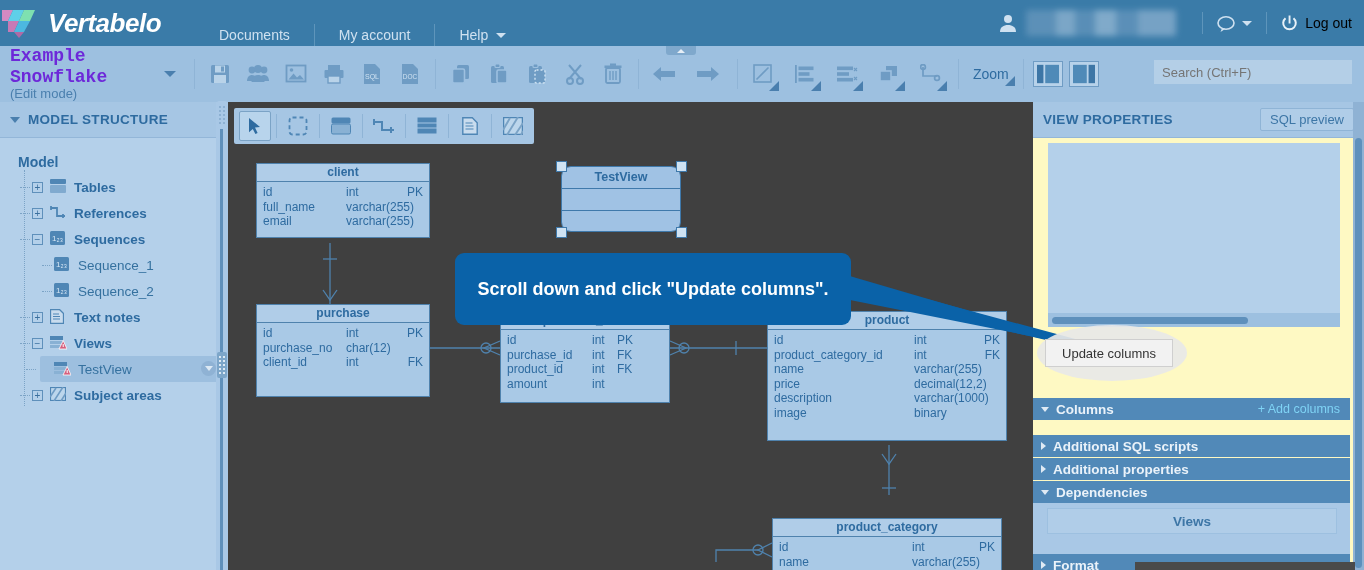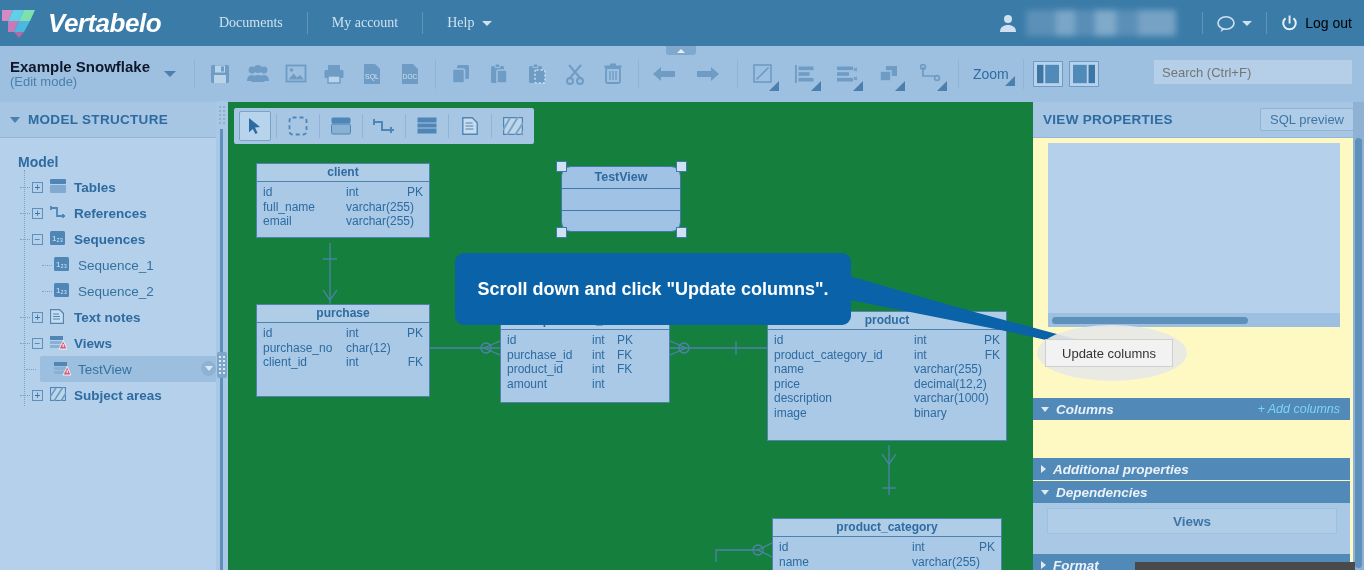--- a/index.html
+++ b/index.html
@@ -15,21 +15,21 @@
 
   
   .topbar{
     position:absolute; left:0; top:0; width:1364px; height:46px;
     background:#3a7ba8;
     display:flex; align-items:center;
   }
   .brand{ display:flex; align-items:flex-end; width:195px; }
   .brand-logo{ width:40px; height:32px; position:relative; margin-right:8px; }
   .brand-name{ font-size:26px; font-style:italic; font-weight:bold; color:#ffffff; letter-spacing:-.5px; }
-  .topnav{ display:flex; align-items:center; height:46px;font-family:Liberation Serif, serif; }
+  .topnav{ display:flex; align-items:flex-end; height:46px; }
   .topnav a{
     color:#cfe1f0; font-size:14px; padding:0 24px; height:22px; line-height:22px;
     text-decoration:none; border-right:1px solid #5e95bb; display:flex; align-items:center;
   }
   .topnav a:last-child{ border-right:none; }
   .caret-d{ display:inline-block; width:0;height:0;border-left:5px solid transparent;border-right:5px solid transparent;border-top:5px solid #cfe1f0; margin-left:8px; }
   .topright{ position:absolute; right:0; top:0; height:46px; display:flex; align-items:center; padding-right:12px; }
   .user-icon{ width:20px;height:20px; margin-right:8px; position:relative; }
   .user-blur{ width:150px; height:26px; margin-right:12px;
     background:
@@ -41,21 +41,21 @@
   .power-ico{ width:16px;height:16px; position:relative; margin-right:8px;}
   .logout{ color:#000000; font-size:14px; }
 
   
   .toolbar{
     position:absolute; left:0; top:46px; width:1364px; height:56px;
     background:#9dc0e0;
     display:flex; align-items:center;
   }
   .docname{ width:160px; padding-left:10px; line-height:1.15; }
-  .docname .t1{ color:#0f172a; font-size:15px; font-weight:bold; }
+  .docname .t1{ color:#6d28d9; font-size:18px; font-weight:bold;font-family:Liberation Mono, monospace; }
   .docname .t2{ color:#4a7fae; font-size:13px; }
   .doccaret{ width:0;height:0;border-left:6px solid transparent;border-right:6px solid transparent;border-top:6px solid #4a7fae; margin:0 12px 0 4px; }
   .tsep{ width:1px; height:30px; background:#8fb4d6; margin:0 6px; }
   .tbtn{ width:30px; height:30px; margin:0 4px; position:relative; display:flex; align-items:center; justify-content:center; }
   .zoomlbl{ color:#2e6ba0; font-size:14px; padding:0 8px; position:relative; }
   .tri-sm{ position:absolute; right:-1px; bottom:-2px; width:0;height:0;
     border-left:5px solid transparent; border-top:5px solid transparent; border-bottom:5px solid #4a7fae; border-right:5px solid #4a7fae; }
   .panebtn{ width:30px;height:26px; border:1px solid #6f9cc4; background:#b7d2ea; margin:0 3px; display:flex; align-items:center; padding:3px; }
   .searchbox{
     position:absolute; right:12px; top:14px; width:198px; height:24px;
@@ -92,21 +92,21 @@
   .splitter{ position:absolute; left:216px; top:102px; width:12px; height:468px; background:#a9c8e6; }
   .split-line{ position:absolute; left:4px; top:0; width:3px; height:468px; background:#5f90bb; }
   .grip{ position:absolute; left:1px; width:10px; height:26px; background:#7da6c9; border-radius:2px;
       display:flex; flex-wrap:wrap; align-content:center; justify-content:center; gap:2px; padding:2px 1px;}
   .grip s{ width:2px;height:2px;background:#dce9f4; display:block; }
   .grip.g1{ top:-1px; height:28px; background:#a9c8e6;}
   .grip.g1 s{ background:#8cb0d2; }
   .grip.g2{ top:250px; }
 
   
-  .canvas{ position:absolute; left:228px; top:102px; width:805px; height:468px; background:#15803d; overflow:hidden; }
+  .canvas{ position:absolute; left:228px; top:102px; width:805px; height:468px; background:#404040; overflow:hidden; }
   .ctoolbar{ position:absolute; left:6px; top:6px; height:36px; background:#a6c6e4; display:flex; align-items:center;
       border-radius:2px; padding:0 3px; }
   .cbtn{ width:32px;height:30px; margin:0 2px; display:flex; align-items:center; justify-content:center; position:relative;}
   .cbtn.active{ background:#b8d4ec; border:1px solid #7ba3c6; border-radius:2px;}
   .csep{ width:1px;height:24px; background:#8fb4d6; margin:0 3px;}
 
   
   .tbl{ position:absolute; border:1px solid #4f82ad; background:#a9c9e6; }
   .tbl .hdr{ height:18px; border-bottom:1px solid #4f82ad; text-align:center; font-size:12px;
      font-weight:bold; color:#2e6ba0; line-height:17px; background:#b0cde8;}
@@ -135,21 +135,21 @@
   
   .rightpanel{ position:absolute; left:1033px; top:102px; width:331px; height:468px; background:#fef9c3; }
   .rp-head{ height:36px; background:#a6c6e4; display:flex; align-items:center; padding:0 10px;
      border-bottom:1px solid #93b6d8; justify-content:space-between;}
   .rp-title{ color:#2e6ba0; font-size:13.5px; font-weight:bold; letter-spacing:.3px;}
   .sqlprev{ background:#b0cde8; border:1px solid #8fb4d6; color:#3d76a6; font-size:13px; padding:3px 9px; border-radius:2px;}
   .sqlbox{ position:absolute; left:15px; top:41px; width:292px; height:170px; background:#b4d0ea; }
   .hscroll{ position:absolute; left:15px; top:211px; width:292px; height:14px; background:#9dc0e0; }
   .hscroll i{ position:absolute; left:4px; top:4px; width:196px; height:7px; background:#5e90bc; border-radius:4px; }
   .sect{ position:absolute; left:0; width:317px; height:22px; background:#5189b8; display:flex; align-items:center;
-     padding:0 0 0 8px; justify-content:space-between;font-style:italic; }
+     padding:0 0 0 8px; justify-content:space-between; }
   .sect .lbl{ color:#eaf2f9; font-size:13.5px; font-weight:bold; }
   .sect .tw-d{ width:0;height:0;border-left:4.5px solid transparent;border-right:4.5px solid transparent;border-top:5px solid #dfeaf4; margin-right:7px;}
   .sect .tw-r{ width:0;height:0;border-top:4.5px solid transparent;border-bottom:4.5px solid transparent;border-left:5px solid #dfeaf4; margin-right:7px;}
   .sect .addcol{ color:#7fd3f5; font-size:12.5px; padding-right:10px;}
   .sect-inner{ display:flex; align-items:center; }
   .depbody{ position:absolute; left:0; width:317px; background:#a9c8e6; }
   .viewsbtn{ position:absolute; left:14px; width:290px; height:26px; background:#b0cde8; border:1px solid #9dc0e0;
       display:flex; align-items:center; justify-content:center; color:#3d76a6; font-size:13.5px; font-weight:bold;}
   .updcol-wrap{ position:absolute; left:1037px; top:325px; width:150px; height:56px; }
   .updcol-ellipse{ position:absolute; left:0; top:0; width:150px; height:56px; border-radius:50%;
@@ -756,20 +756,26 @@
       </div>
 
     <div class="sect" style="top:296px">
       <div class="sect-inner">
         <i class="tw-d"></i>
         <span class="lbl">Columns</span>
       </div>
       <span class="addcol">+ Add columns</span>
     </div>
 
+    <div class="sect" style="top:333px">
+      <div class="sect-inner">
+        <i class="tw-r"></i>
+        <span class="lbl">Additional SQL scripts</span>
+      </div>
+    </div>
 
     <div class="sect" style="top:379px">
       <div class="sect-inner">
         <i class="tw-d"></i>
         <span class="lbl">Dependencies</span>
       </div>
     </div>
 
     <div class="sect" style="top:356px">
       <div class="sect-inner">

